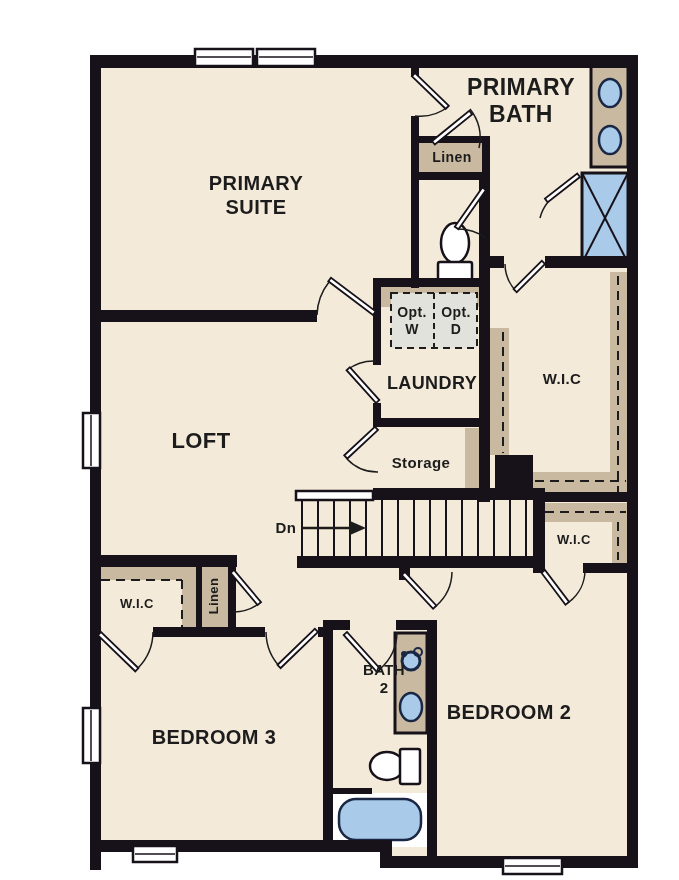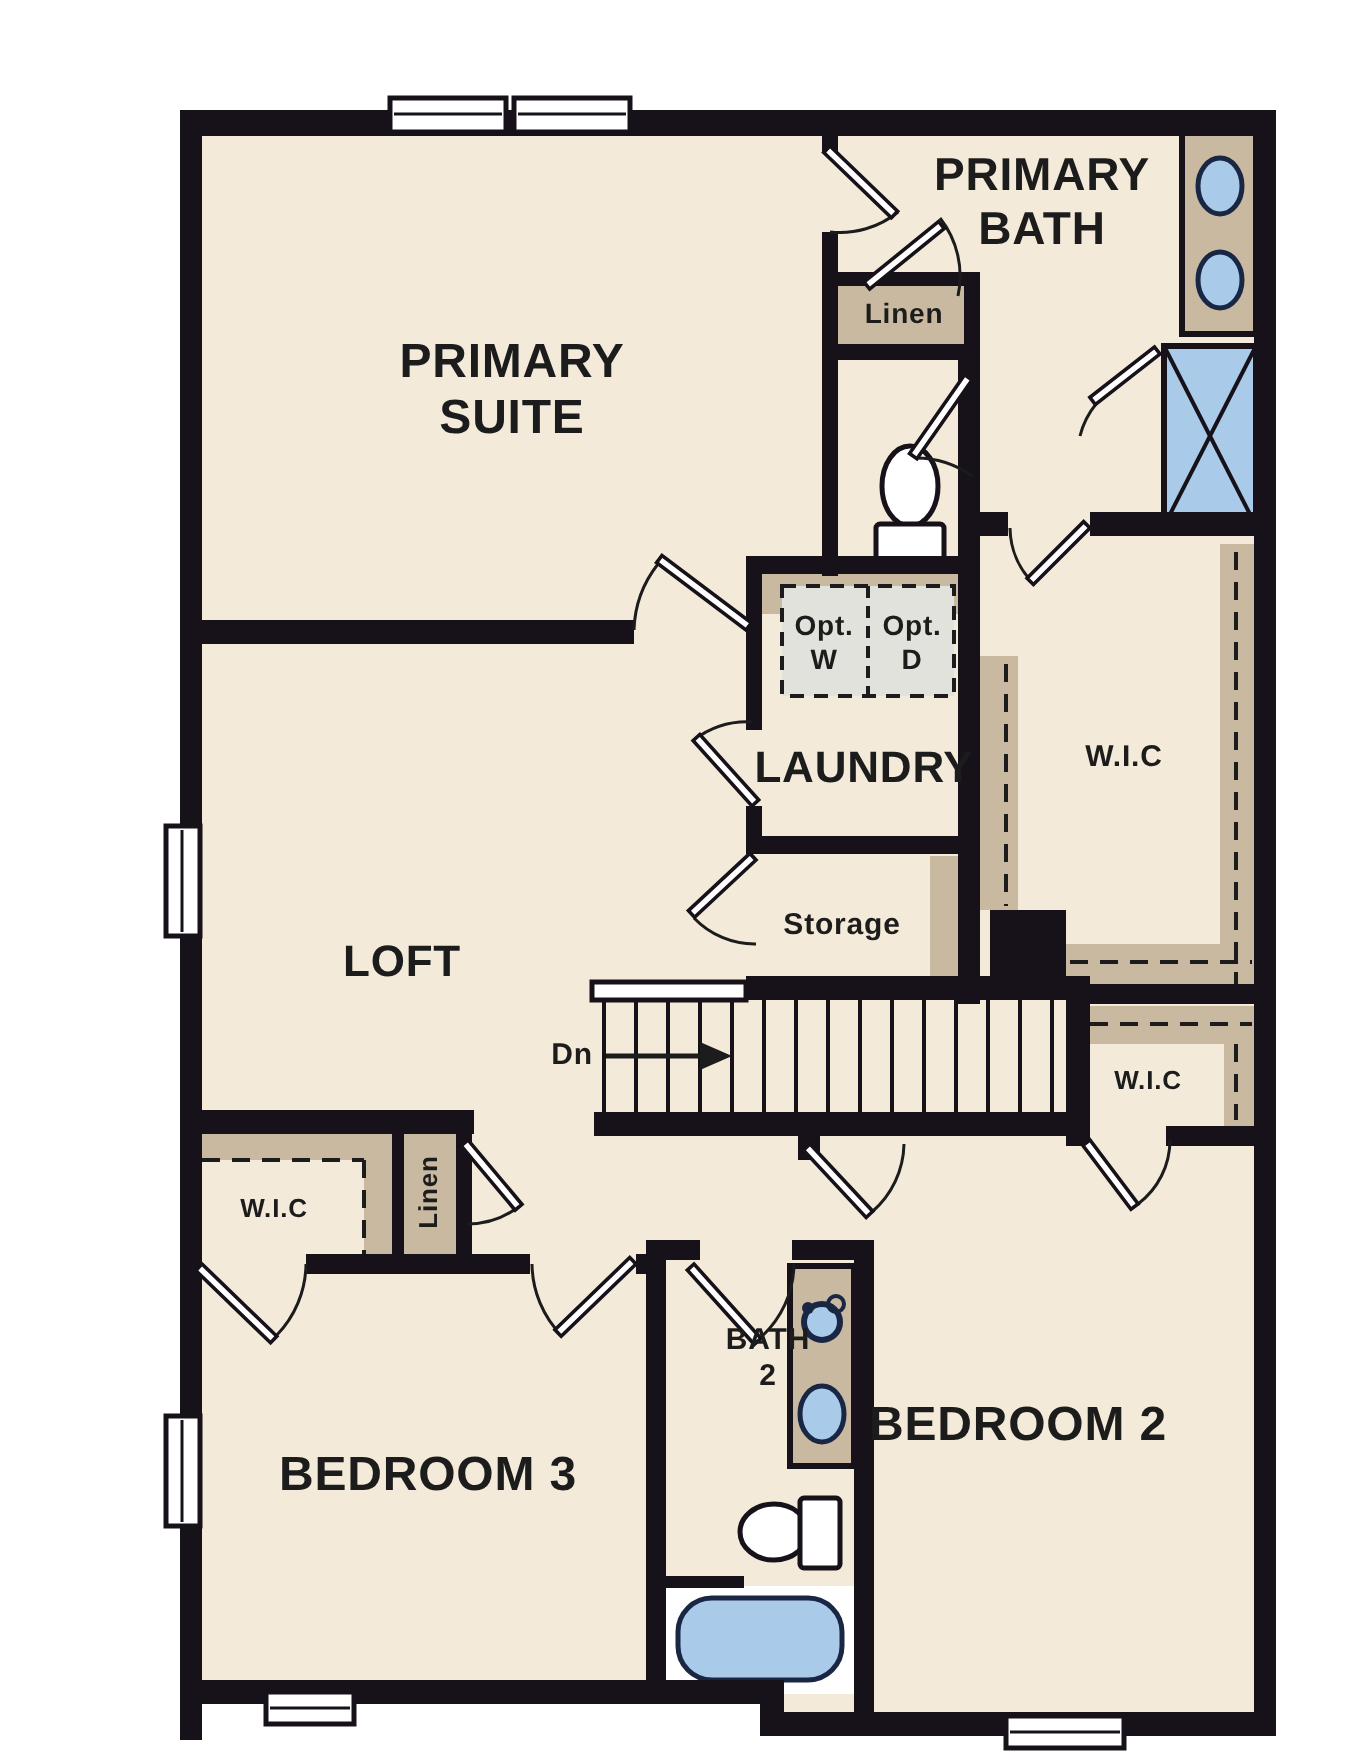--- a/index.html
+++ b/index.html
@@ -7,22 +7,22 @@
     --blue:#a9cbe9; --blue_dark:#1a2744; --gray:#e2e2dc; --text:#1c1c1c;
   }
   html,body{margin:0;padding:0;background:var(--background);}
   #stage{position:relative;width:679px;height:880px;background:var(--background);
          font-family:"Liberation Sans", sans-serif;overflow:hidden;}
   #plan-svg{position:absolute;left:0;top:0;}
   .lbl{position:absolute;transform:translate(-50%,-50%);color:var(--text);
        font-weight:bold;text-align:center;line-height:1.18;letter-spacing:.4px;
        white-space:normal;}
   .rot{transform:translate(-50%,-50%) rotate(-90deg);white-space:nowrap;}
-  .fs20{font-size:24px;} .fs18{font-size:22px;} .fs17{font-size:23px;}
-  .fs15{font-size:15px;} .fs14{font-size:14px;} .fs13{font-size:13px;} .fs22{font-size:22px;margin-top:40px;}
+  .fs20{font-size:20px;} .fs18{font-size:18px;} .fs17{font-size:23px;}
+  .fs15{font-size:15px;} .fs14{font-size:14px;} .fs13{font-size:13px;} .fs22{font-size:22px;}
 </style>
 </head>
 <body>
 
 <div id="stage">
 <svg id="plan-svg" width="679" height="880" viewBox="0 0 679 880">
 
   <g>
     <polygon points="90,55 638,55 638,868 385,868 385,852 90,852" style="fill:var(--floor)"></polygon>
   </g>

